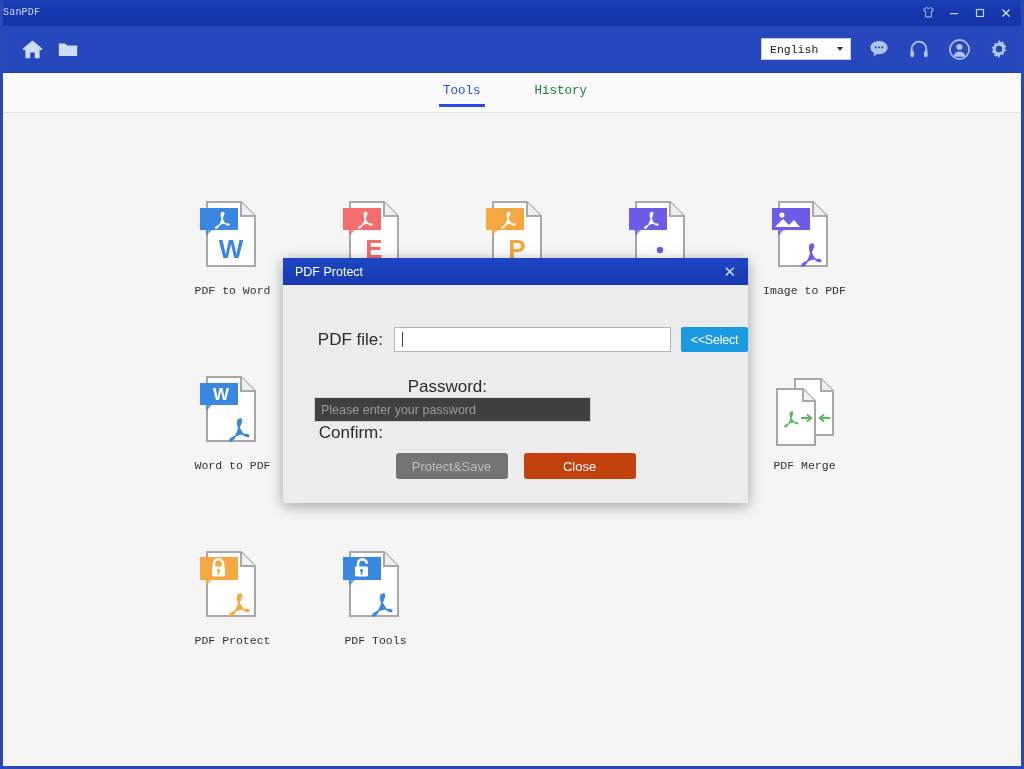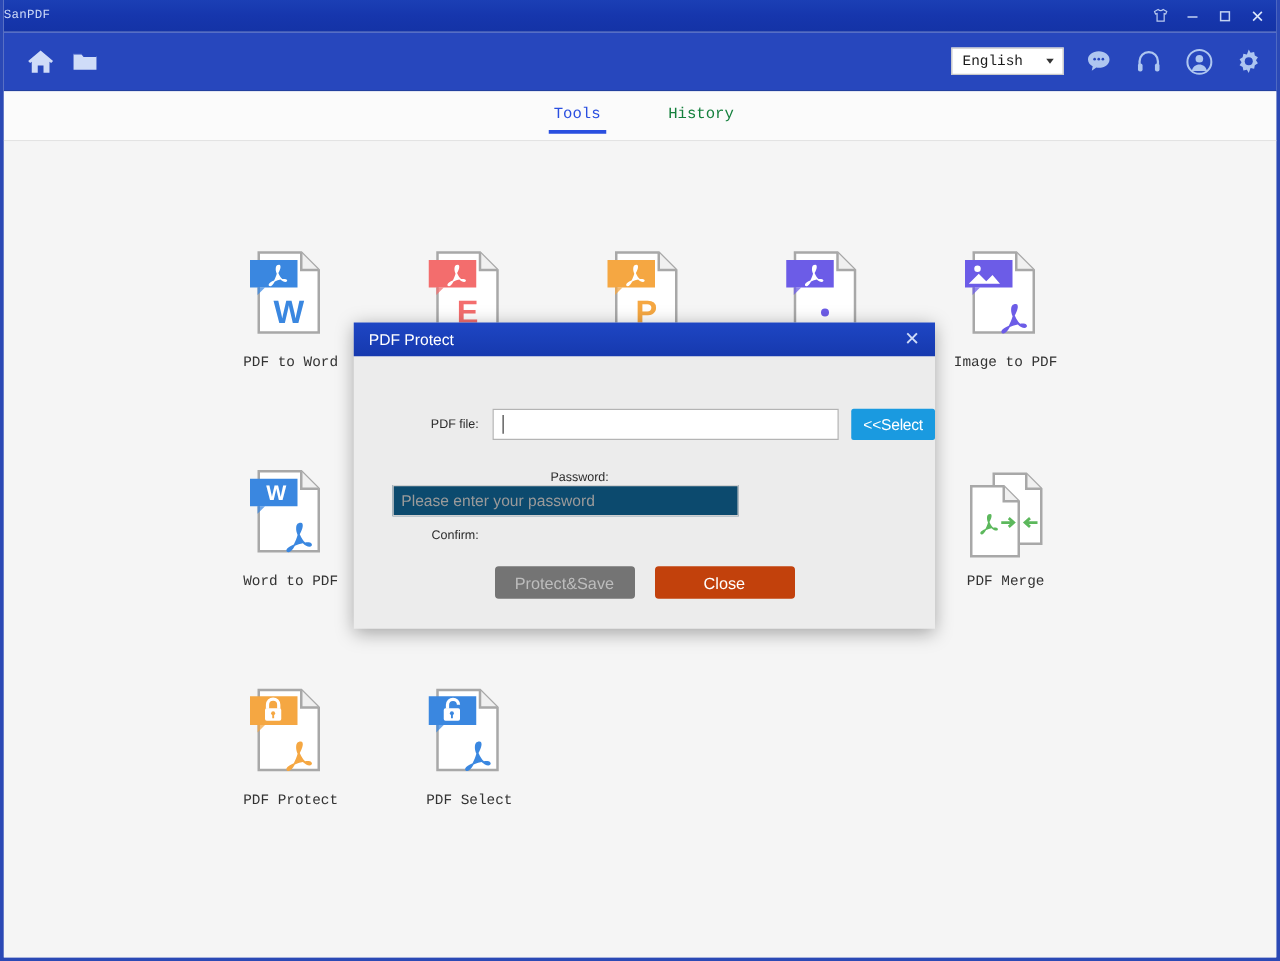--- a/index.html
+++ b/index.html
@@ -142,26 +142,26 @@
     color: #ffffff; font-size: 12.5px; margin-left: 12px;
   }
   .dlg-close {
     margin-left: auto; margin-right: 12px;
     color: #cfdcf8; font-size: 15px; line-height: 1;
   }
   .dlg-body { position: relative; height: 218px; }
 
   .field-row { position: absolute; display: flex; align-items: center; }
   .field-label {
-    font-size: 10px; color: #2b2b2b;
+    font-size: 17px; color: #2b2b2b;
     text-align: right;
   }
   .field-input {
     height: 25px;
-    background: #0c4a6e;
+    background: #404040;
     border: 1px solid #d0d0d0;
     font-size: 12.5px; color: #9a9a9a;
     padding: 0 6px;
     display: flex; align-items: center;
     font-family: "Liberation Sans", sans-serif;
   }
   .field-input.focused { border: 1px solid #b4b4b4; background: #fff; }
   .caret {
     display: inline-block; width: 1px; height: 15px;
     background: #444; margin-left: 1px;
@@ -434,21 +434,21 @@
               <path d="M3 9 h38 v23 h-38 Z" fill="#3a87e0"></path>
               <path d="M9 32 l0 6 l6 -6 Z" fill="#3a87e0" opacity=".75"></path>
               <path d="M18 19 v-3.2 a4.4 4.4 0 0 1 8.8 0" fill="none" stroke="#fff" stroke-width="2.6"></path>
               <rect x="15" y="18.5" width="13" height="10" rx="1.4" fill="#ffffff"></rect>
               <circle cx="21.5" cy="22.6" r="1.6" fill="#3a87e0"></circle>
               <rect x="20.8" y="23" width="1.5" height="3.6" fill="#3a87e0"></rect>
               <g transform="translate(26,42) scale(1.45)" fill="#3a87e0">
                 <path d="M12.2 2.2c1 0 1.2 1.1 1 2.2-.2 1.2-.8 2.7-1.6 4.1.9 2.2 2 3.8 3 4.6 1.4-.2 3.1-.1 3.6.8.4.7-.2 1.5-1.2 1.5-1.2 0-2.6-.8-3.7-1.9-1.5.3-3.1.8-4.4 1.4-1.2 2.2-2.5 3.6-3.5 3.6-.9 0-1.4-.7-1.1-1.5.4-1 2-2 4-2.8.8-1.5 1.6-3.4 2.1-5.2-.6-1.4-.9-2.8-.8-4 .1-1.6.6-2.8 2.6-2.8z"></path>
               </g>
             </svg></div>
-          <div class="tool-label">PDF Select</div>
+          <div class="tool-label">PDF Tools</div>
         </div>
       </div>
   </div>
 
   <div class="dialog">
     <div class="dlg-titlebar">
       <span class="dlg-title">PDF Protect</span>
       <span class="dlg-close">✕</span>
     </div>
 

